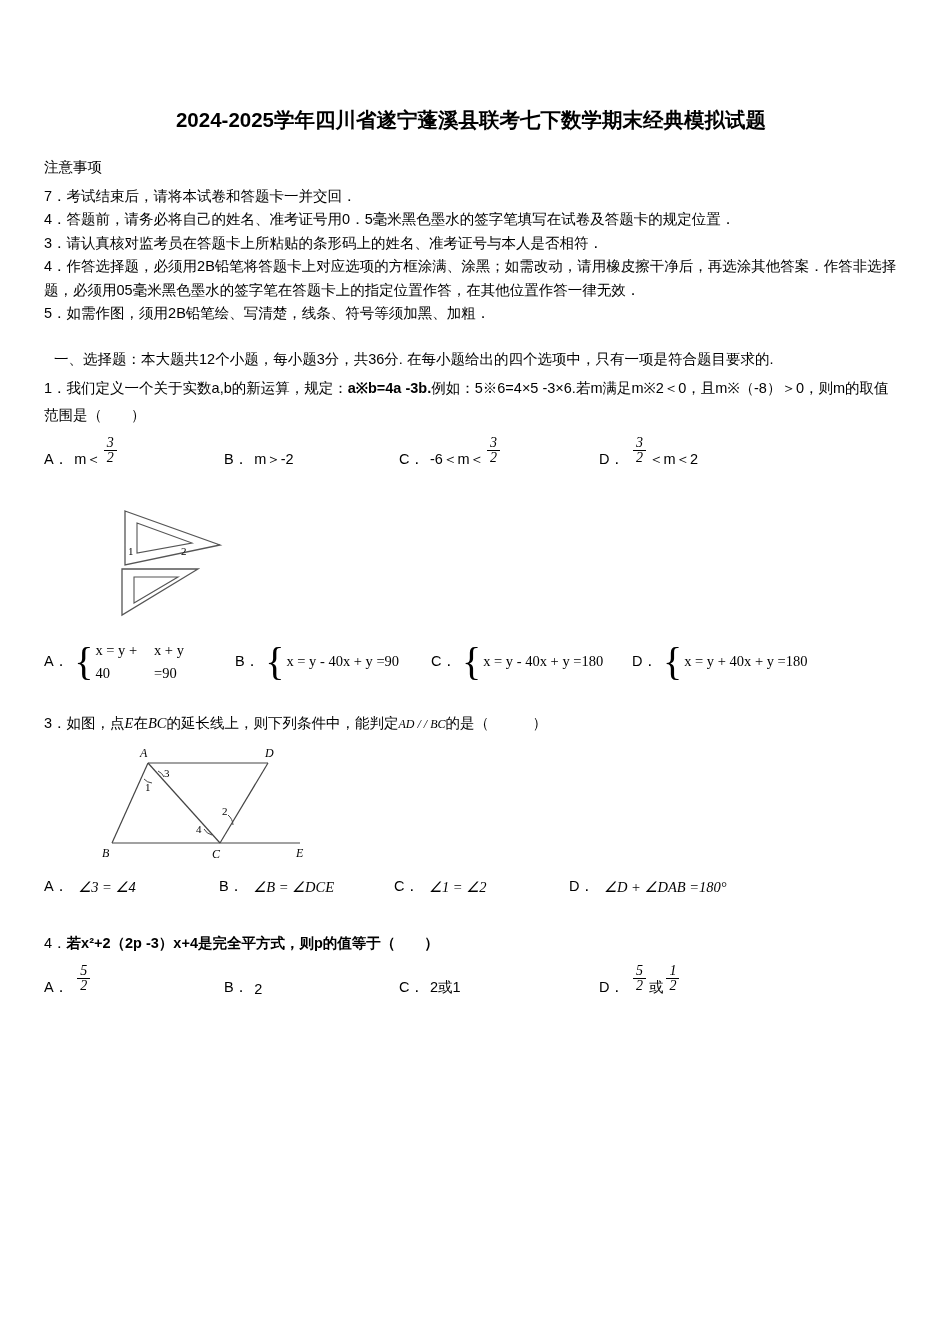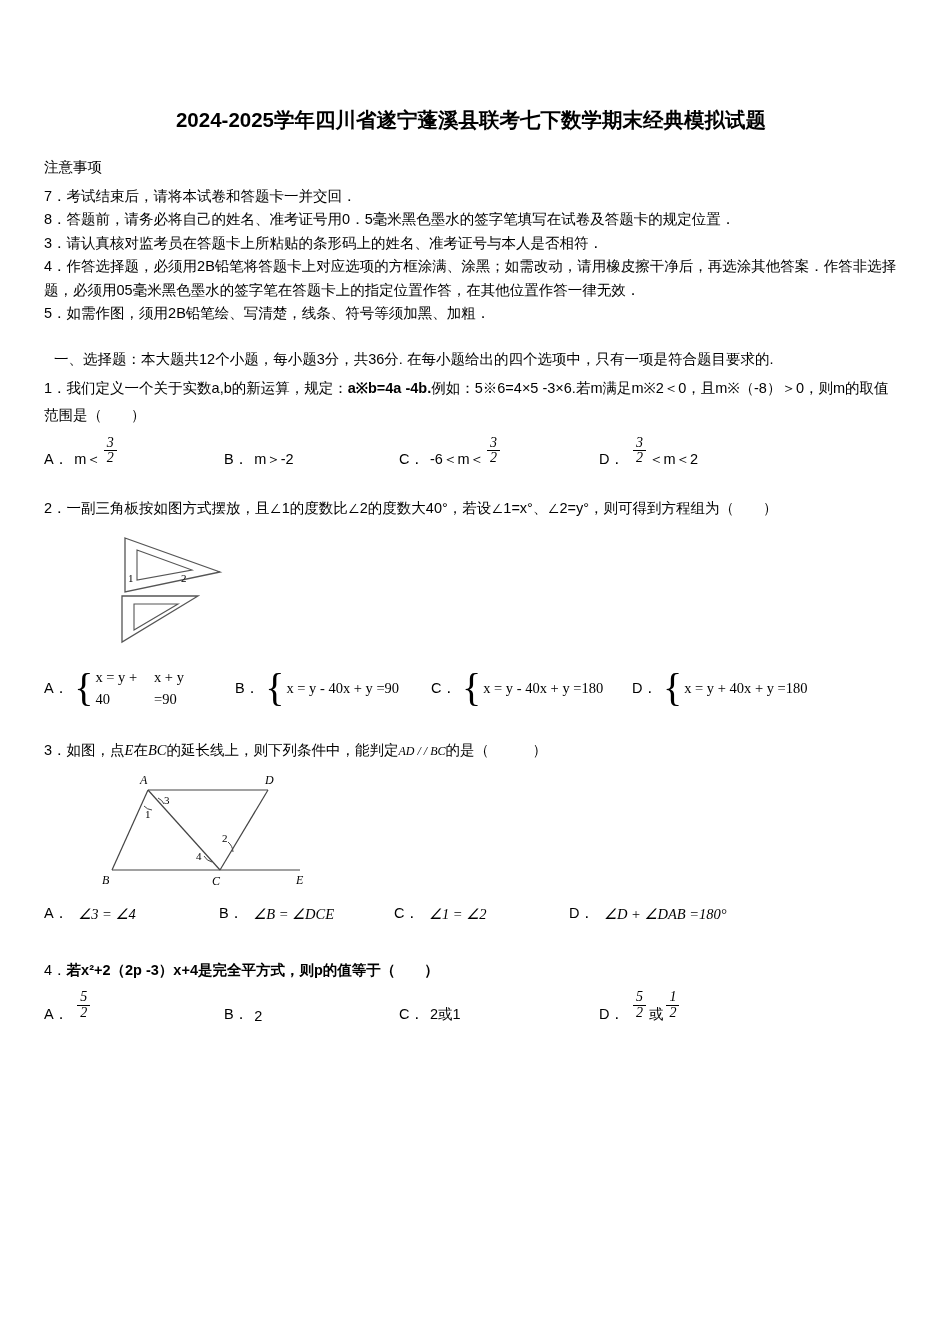--- a/index.html
+++ b/index.html
@@ -148,31 +148,31 @@
 <body>
 
 <div class="page">
  <div class="inner">
 
   <h1 class="doc-title">2024-2025学年四川省遂宁蓬溪县联考七下数学期末经典模拟试题</h1>
 
   <div class="notes">
     <div class="section-label">注意事项</div>
     <p class="note-line">7．考试结束后，请将本试卷和答题卡一并交回．</p>
-    <p class="note-line">8．答题前，请务必将自己的姓名、准考证号用0．5毫米黑色墨水的签字笔填写在试卷及答题卡的规定位置．</p>
+    <p class="note-line">4．答题前，请务必将自己的姓名、准考证号用0．5毫米黑色墨水的签字笔填写在试卷及答题卡的规定位置．</p>
     <p class="note-line">3．请认真核对监考员在答题卡上所粘贴的条形码上的姓名、准考证号与本人是否相符．</p>
     <p class="note-line">4．作答选择题，必须用2B铅笔将答题卡上对应选项的方框涂满、涂黑；如需改动，请用橡皮擦干净后，再选涂其他答案．作答非选择题，必须用05毫米黑色墨水的签字笔在答题卡上的指定位置作答，在其他位置作答一律无效．</p>
     <p class="note-line">5．如需作图，须用2B铅笔绘、写清楚，线条、符号等须加黑、加粗．</p>
   </div>
 
   <div class="part-head">一、选择题：本大题共12个小题，每小题3分，共36分. 在每小题给出的四个选项中，只有一项是符合题目要求的.</div>
 
   <div>
     <div class="q">
-      <span>1．</span><span>我们定义一个关于实数a,b的新运算，规定：</span><b>a※b=4a -4b.</b><span>例如：5※6=4×5 -3×6.若m满足m※2＜0，且m※（-8）＞0，则m的取值范围是（　　）</span>
+      <span>1．</span><span>我们定义一个关于实数a,b的新运算，规定：</span><b>a※b=4a -3b.</b><span>例如：5※6=4×5 -3×6.若m满足m※2＜0，且m※（-8）＞0，则m的取值范围是（　　）</span>
     </div>
     <div class="opts">
       <div class="opt" style="width:180px">
         <span class="lbl">A．</span>
         <span>m＜</span>
         <span class="frac">
           <span class="num">3</span>
           <span class="den">2</span>
         </span>
       </div>
@@ -195,23 +195,20 @@
           <span class="den">2</span>
         </span>
         <span>＜m＜2</span>
       </div>
     </div>
   </div>
 
   <div class="spacer-md"></div>
 
   <div>
-    <div class="q">
-      <span>2．</span><span>一副三角板按如图方式摆放，且∠1的度数比∠2的度数大40°，若设∠1=x°、∠2=y°，则可得到方程组为（　　）</span>
-    </div>
 
     <div class="fig fig-triangles">
       <svg width="150" height="120" viewBox="0 0 150 120">
 
         <polygon points="45,8 140,42 45,62" fill="none" stroke="#555" stroke-width="1.3"></polygon>
         <polygon points="57,20 112,40 57,50" fill="none" stroke="#555" stroke-width="1.1"></polygon>
 
         <polygon points="42,66 118,66 42,112" fill="none" stroke="#555" stroke-width="1.3"></polygon>
         <polygon points="54,74 98,74 54,100" fill="none" stroke="#555" stroke-width="1.1"></polygon>
         <text x="48" y="52" font-family="Liberation Serif, serif" font-size="11" fill="#000">1</text>

